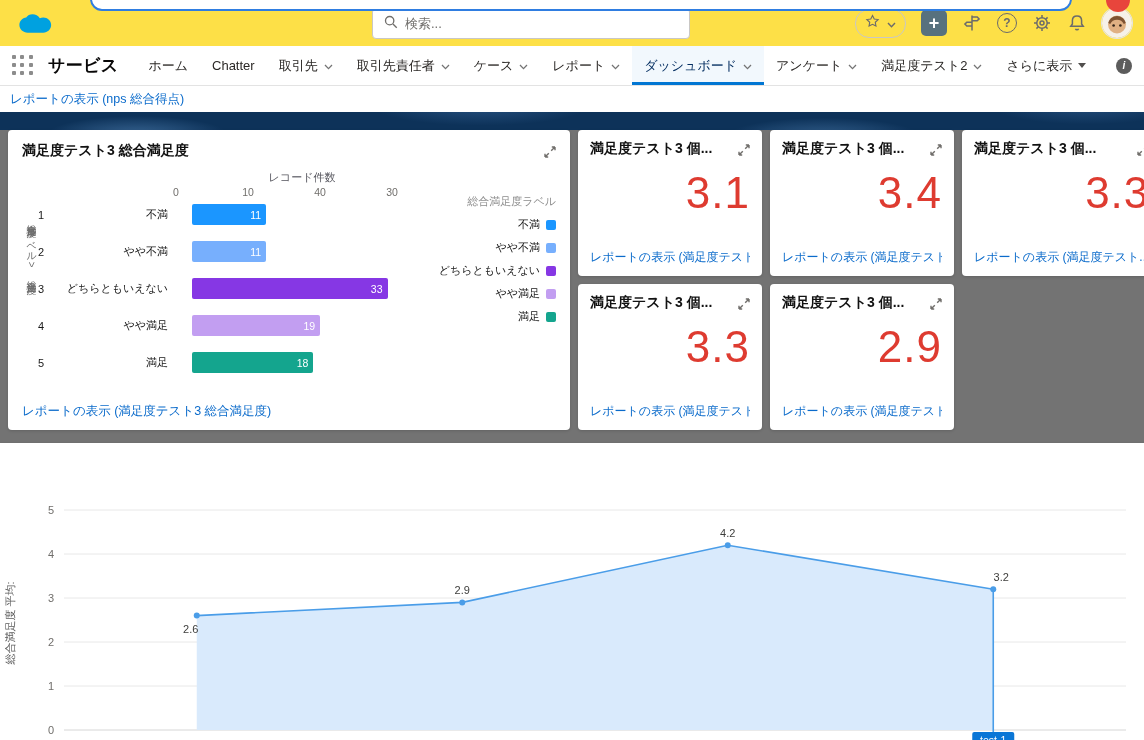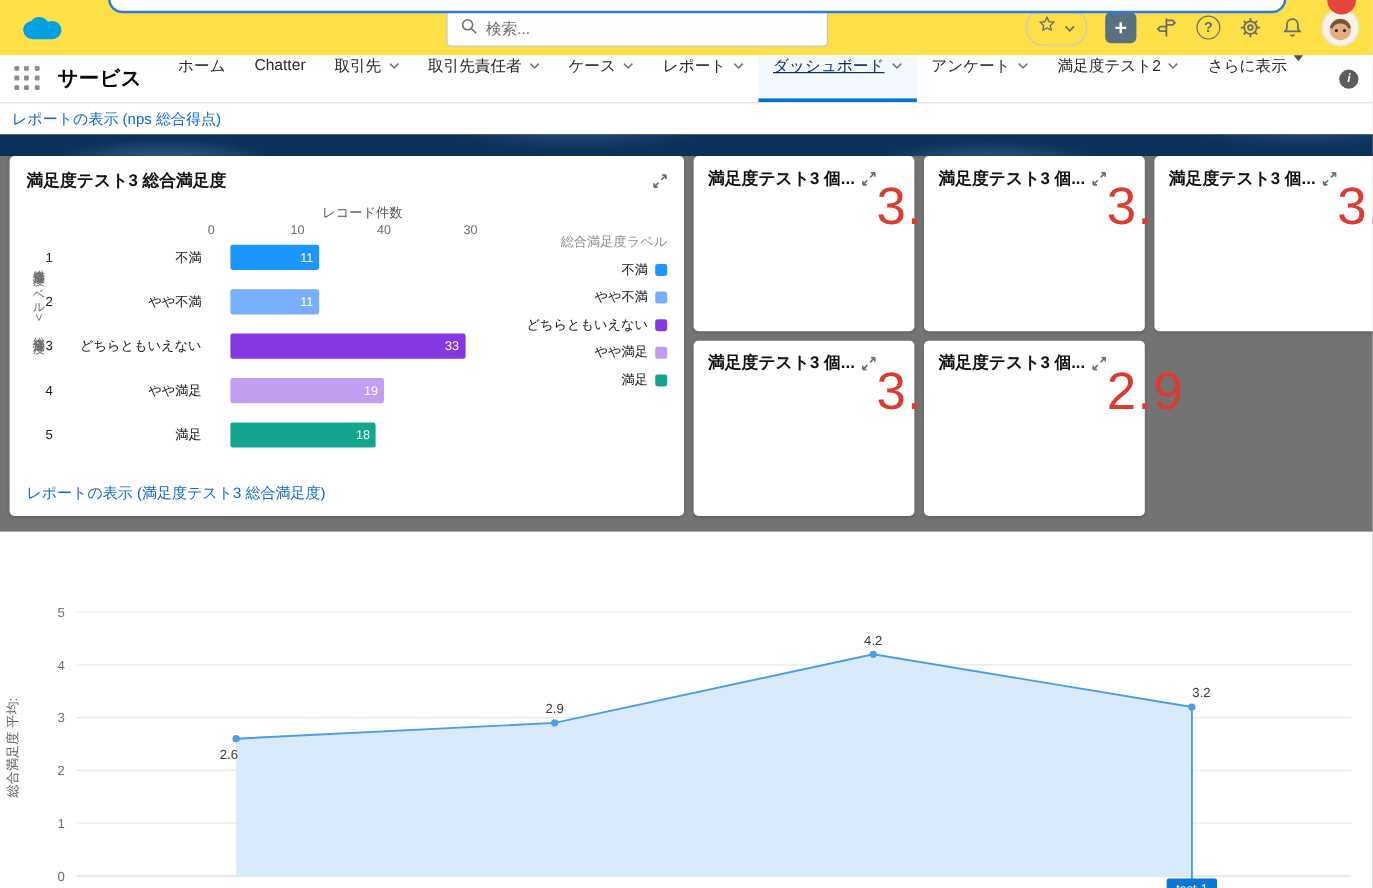--- a/index.html
+++ b/index.html
@@ -37,23 +37,23 @@
 
   
   .navbar { position:relative; height:40px; background:#fff; border-bottom:1px solid #e3e3e3;
     display:flex; align-items:stretch; padding:0 12px; }
   .waffle { width:22px; height:22px; display:grid; grid-template-columns:repeat(3,1fr);
     gap:3px; align-self:center; cursor:pointer; margin-right:14px; }
   .waffle i { width:4px; height:4px; border-radius:1px; background:#8c8c8c; }
   .app-name { align-self:center; font-size:17px; font-weight:700; color:#080707;
     margin-right:18px; letter-spacing:.3px; }
   .nav-tabs { display:flex; align-items:stretch; }
-  .tab { display:flex; gap:6px; padding:0 12px; font-size:13px;
+  .tab { display:flex; align-items:center; gap:6px; padding:0 12px; font-size:13px;
     color:#2b2826; cursor:pointer; position:relative; white-space:nowrap; }
-  .tab.active { background:#f2f8fd; color:#032d60;text-decoration:underline; }
+  .tab.active { background:#f2f8fd; color:#032d60; }
   .tab.active::after { content:""; position:absolute; left:0; right:0; bottom:0; height:3px; background:#0176d3; }
   .tri-caret { width:0; height:0; border-left:4px solid transparent; border-right:4px solid transparent;
     border-top:5px solid #514f4d; }
   .info-btn { margin-left:auto; align-self:center; width:16px; height:16px; border-radius:50%;
     background:#5c5c5c; color:#fff; font-size:10px; font-style:italic; font-weight:700;
     display:flex; align-items:center; justify-content:center; cursor:pointer; }
 
   
   .sub-row { height:26px; background:#fff; display:flex; align-items:center; padding:0 10px; }
   .sub-row a { font-size:12.5px; color:#0b6bcb; }
@@ -91,21 +91,21 @@
   .bar-fill { height:100%; border-radius:2px; display:flex; align-items:center;
     justify-content:flex-end; padding-right:5px; color:#fff; font-size:10.5px; }
   .bar-legend { width:128px; padding-top:24px; display:flex; flex-direction:column;
     gap:8px; align-items:flex-end; }
   .legend-title { font-size:11px; color:#8e8e8e; }
   .legend-item { display:flex; align-items:center; gap:6px; font-size:11px; color:#181818; cursor:pointer; }
   .legend-swatch { width:10px; height:10px; border-radius:2px; flex:0 0 auto; }
   .card-footer-link { position:absolute; left:14px; bottom:10px; font-size:12.5px; color:#0b6bcb; }
 
   
-  .metric-card { padding:10px 12px; display:flex; flex-direction:row; }
+  .metric-card { padding:10px 12px; display:flex; flex-direction:column; }
   .metric-value { text-align:right; font-size:44px; letter-spacing:1px; margin-top:8px; }
   .metric-link { margin-top:auto; font-size:12px; color:#0b6bcb; white-space:nowrap; overflow:hidden; }
 
   
   .line-card { position:absolute; top:331px; left:0; right:0; bottom:0; border-radius:0;
     padding:10px 14px; overflow:hidden; }
   .line-card .card-header { position:relative; z-index:2; }
   .trend-svg { position:absolute; left:0; top:0; width:1144px; height:297px; z-index:1; }
 </style>
 </head>

